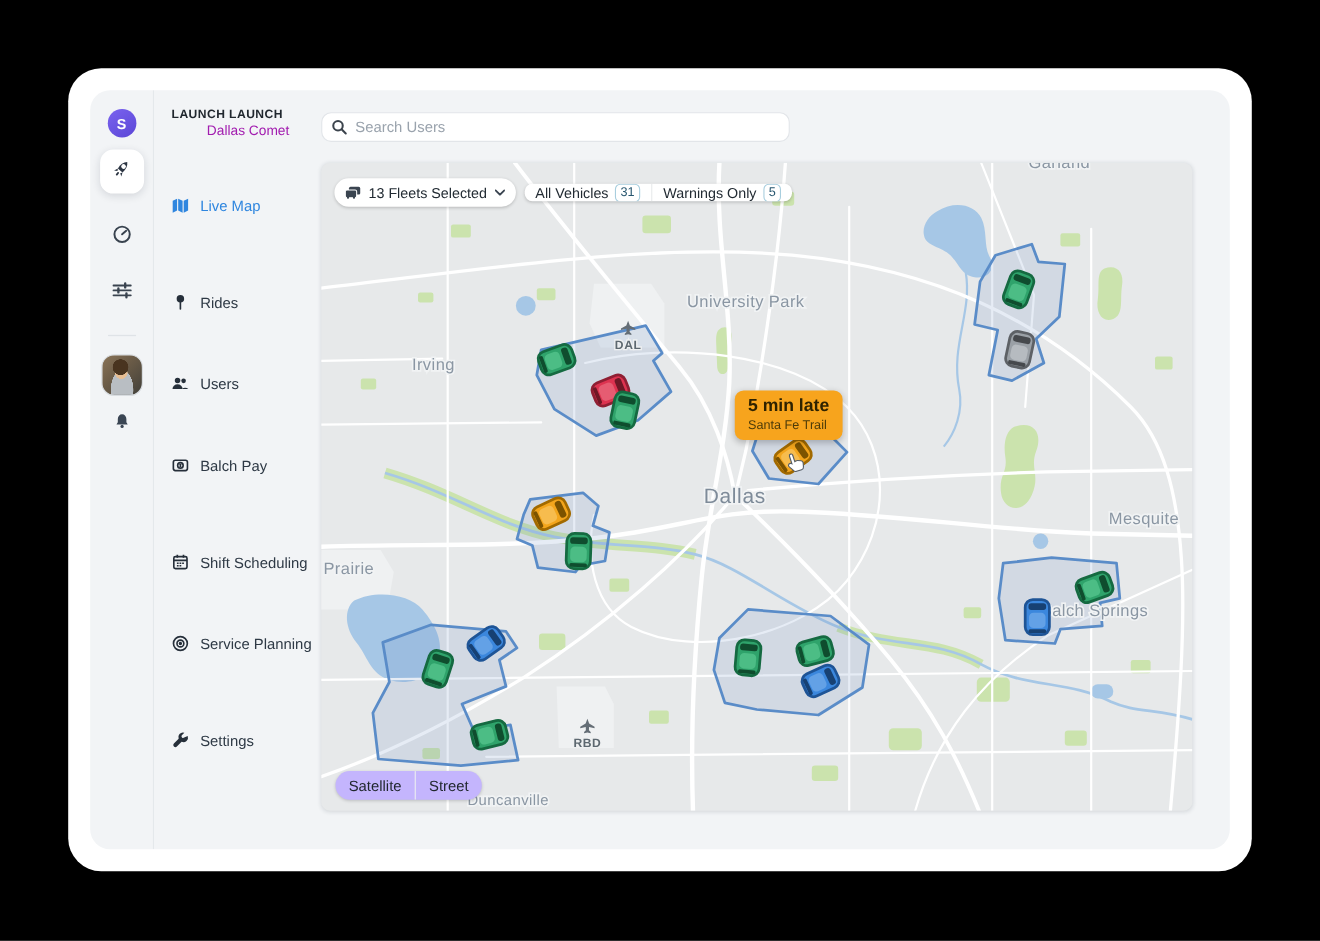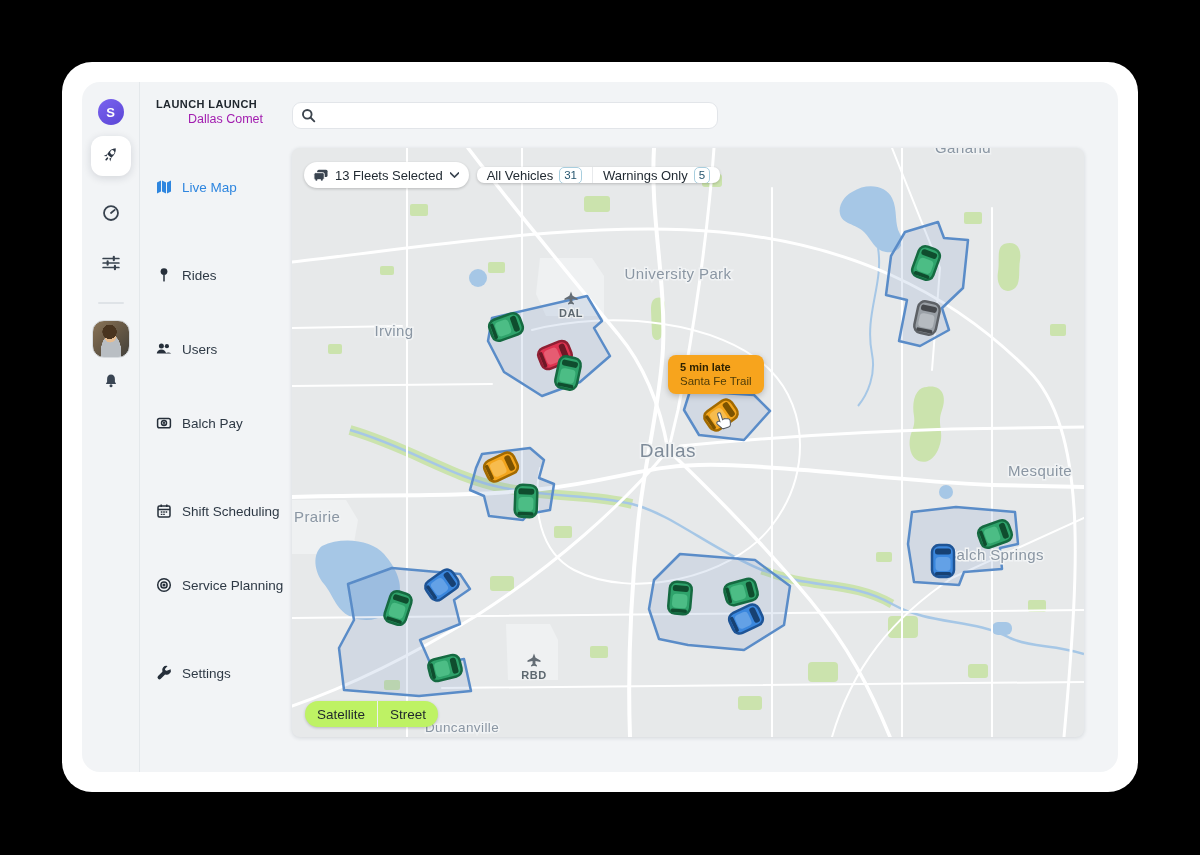--- a/index.html
+++ b/index.html
@@ -51,24 +51,24 @@
   .zone { fill:rgba(108,145,193,.17); stroke:#5a8cc8; stroke-width:2.5; stroke-linejoin:round; }
 
   .map-controls { position:absolute; left:12px; top:14px; display:flex; gap:8px; align-items:center; }
   .fleet-pill { height:26px; background:#fff; border-radius:13px; box-shadow:0 1px 3px rgba(0,0,0,.2); display:flex; align-items:center; padding:0 10px 0 9px; font-size:13px; color:#222b33; gap:7px; }
   .seg { height:16px; background:#fff; border-radius:7px; box-shadow:0 1px 3px rgba(0,0,0,.2); display:flex; align-items:stretch; overflow:hidden; }
   .seg-btn { display:flex; align-items:center; gap:6px; padding:0 10px; font-size:13px; color:#222b33; }
   .seg-btn + .seg-btn { border-left:1px solid #e8eaec; }
   .count-badge { font-size:11.5px; color:#27566f; border:1.5px solid #a8cede; border-radius:5px; padding:0 4px; line-height:15px; background:#fff; }
 
   .veh-tooltip { position:absolute; left:376px; top:207px; background:#f7a41d; border-radius:8px; padding:6px 12px 7px; box-shadow:0 2px 6px rgba(0,0,0,.22); }
-  .veh-tooltip .tt-title { font-size:11px; font-weight:bold; color:#2e2200; white-space:nowrap; }
+  .veh-tooltip .tt-title { font-size:16px; font-weight:bold; color:#2e2200; white-space:nowrap; }
   .veh-tooltip .tt-sub { margin-top:2px; font-size:11.5px; color:#4e3c09; white-space:nowrap; }
 
-  .layer-toggle { position:absolute; left:13px; bottom:10px; height:26px; background:#bef264; border-radius:13px; box-shadow:0 1px 3px rgba(0,0,0,.2); display:flex; align-items:stretch; overflow:hidden; }
+  .layer-toggle { position:absolute; left:13px; bottom:10px; height:26px; background:#c4b5fd; border-radius:13px; box-shadow:0 1px 3px rgba(0,0,0,.2); display:flex; align-items:stretch; overflow:hidden; }
   .layer-opt { display:flex; align-items:center; padding:0 12px; font-size:13.5px; color:#1f262c; }
   .layer-opt + .layer-opt { border-left:1px solid #eceef0; }
 </style>
 </head>
 <body>
 
 <div class="stage">
   <div class="window">
     <div class="content">
 
@@ -191,20 +191,21 @@
           </div>
         </div>
       </nav>
 
       <main class="main">
         <div class="searchbar">
           <svg width="15" height="15" viewBox="0 0 16 16" fill="none" stroke="currentColor" stroke-width="2">
               <circle cx="6.7" cy="6.7" r="4.6"></circle>
               <path d="M10.4,10.4 L14.2,14.2" stroke-linecap="round"></path>
             </svg>
+          <input type="text" placeholder="Search Users" style="">
         </div>
 
         <div class="map-panel">
           <svg class="map-svg" width="792" height="589" viewBox="0 0 792 589">
 
             <g fill="#eff1f2">
               <path d="M248,110 h52 l12,18 v40 h-58 l-10,-22 z"></path>
               <path d="M214,476 h44 l8,16 v40 h-50 z"></path>
               <path d="M0,352 h54 l12,20 -6,34 h-62 z"></path>
             </g>

